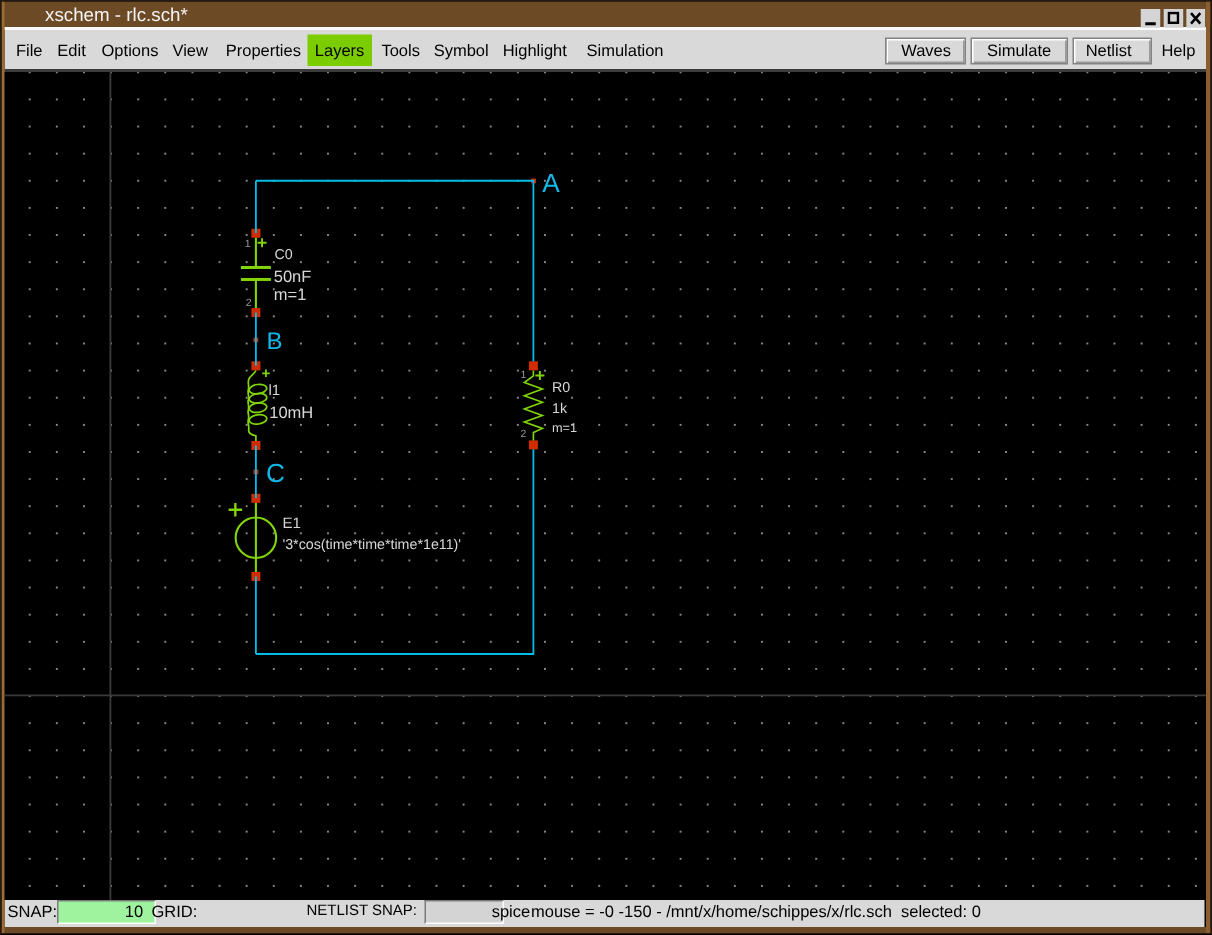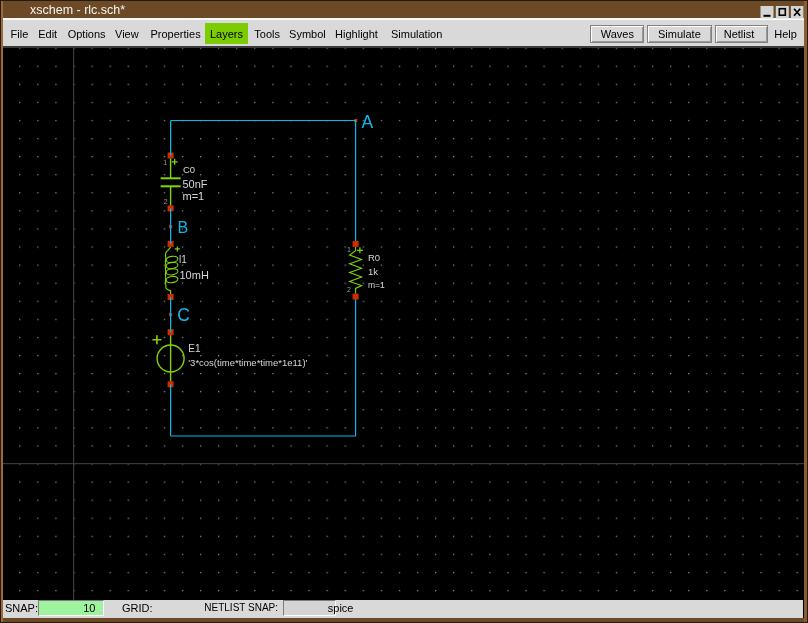--- a/index.html
+++ b/index.html
@@ -124,24 +124,25 @@
     <g font-family="Liberation Sans, sans-serif" fill="#14b8e8">
       <text x="361.5" y="128.2" font-size="17.5">A</text>
       <text x="177.6" y="232.8" font-size="16">B</text>
       <text x="177.3" y="321.2" font-size="17.5">C</text>
     </g>
   </svg>
   </div>
   <div id="status">
     <span style="left:2px">SNAP:</span>
     <div class="entry" style="left:35.2px;width:65.8px;background:#9ff39f;padding-left:44px;">10</div>
-    <span style="left:119px">GRID:</span>
+    <span style="left:98px">GRID:</span>
     <div class="entry" style="left:135.6px;width:60.9px;background:#9ff39f;margin-top:32px;">20</div>
     <span style="left:201.3px;font-size:10px">NETLIST SNAP:</span>
     <div class="entry" style="left:279.8px;width:53px;background:#d4d4d4;padding-left:44px;">spice</div>
+    <span style="left:351px">mouse = -0 -150 - /mnt/x/home/schippes/x/rlc.sch&nbsp; selected: 0</span>
   </div>
   <div id="borderB"></div>
   <div id="borderL"></div>
   <div id="borderR"></div>
   <div id="outline"></div>
 
   <svg style="position:absolute;left:0;top:0;z-index:45" width="808" height="25">
     <rect x="760.5" y="6" width="13" height="12.5" fill="#d4d4d4"></rect>
     <rect x="775.8" y="6" width="13" height="12.5" fill="#d4d4d4"></rect>
     <rect x="790.9" y="6" width="12.5" height="12.5" fill="#d4d4d4"></rect>

